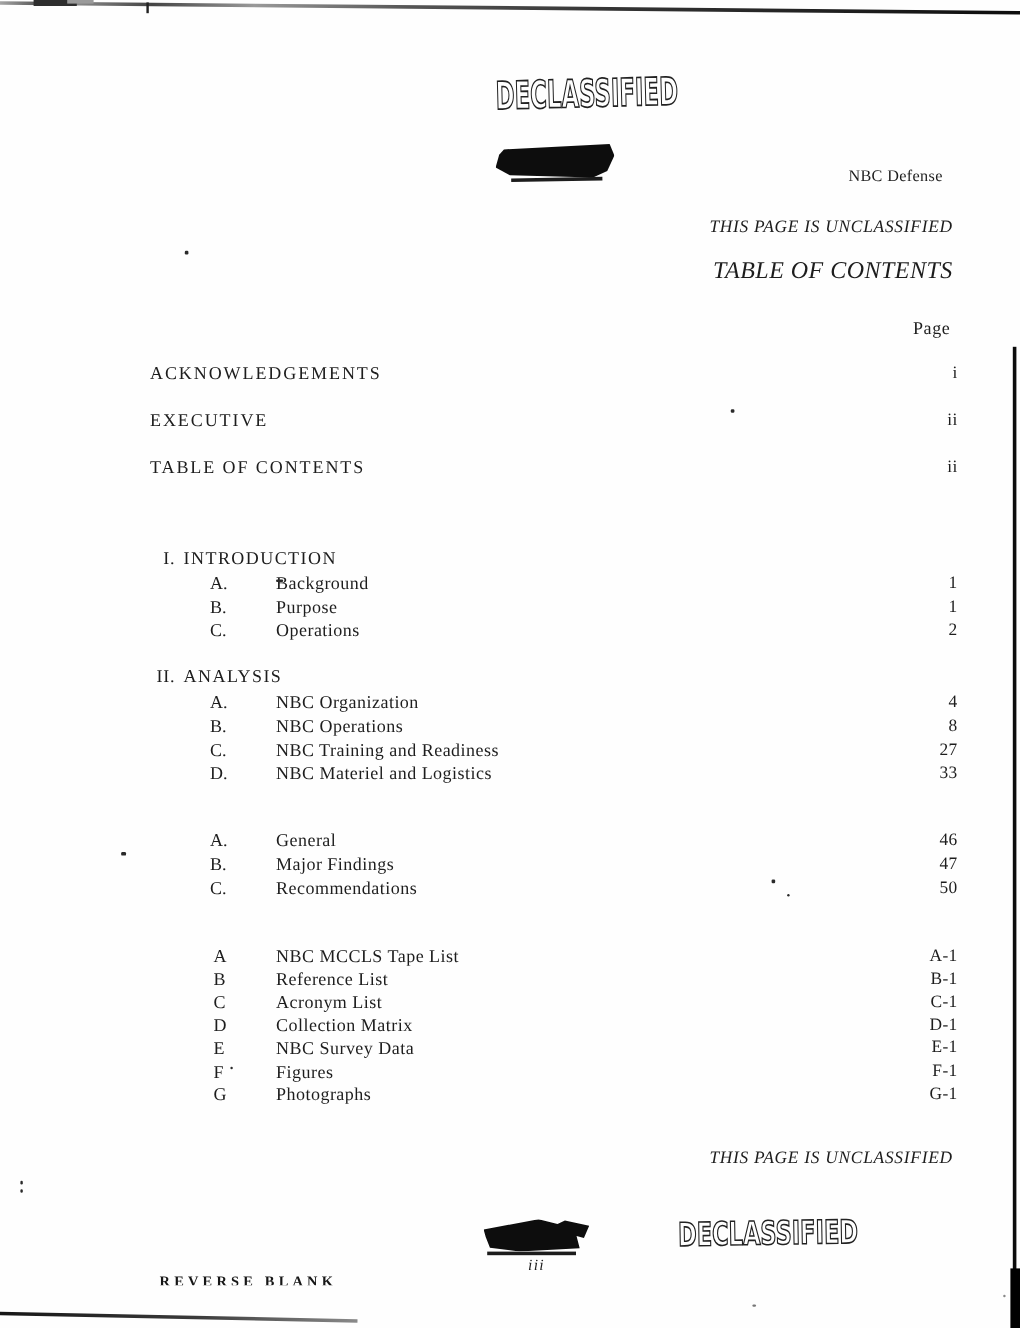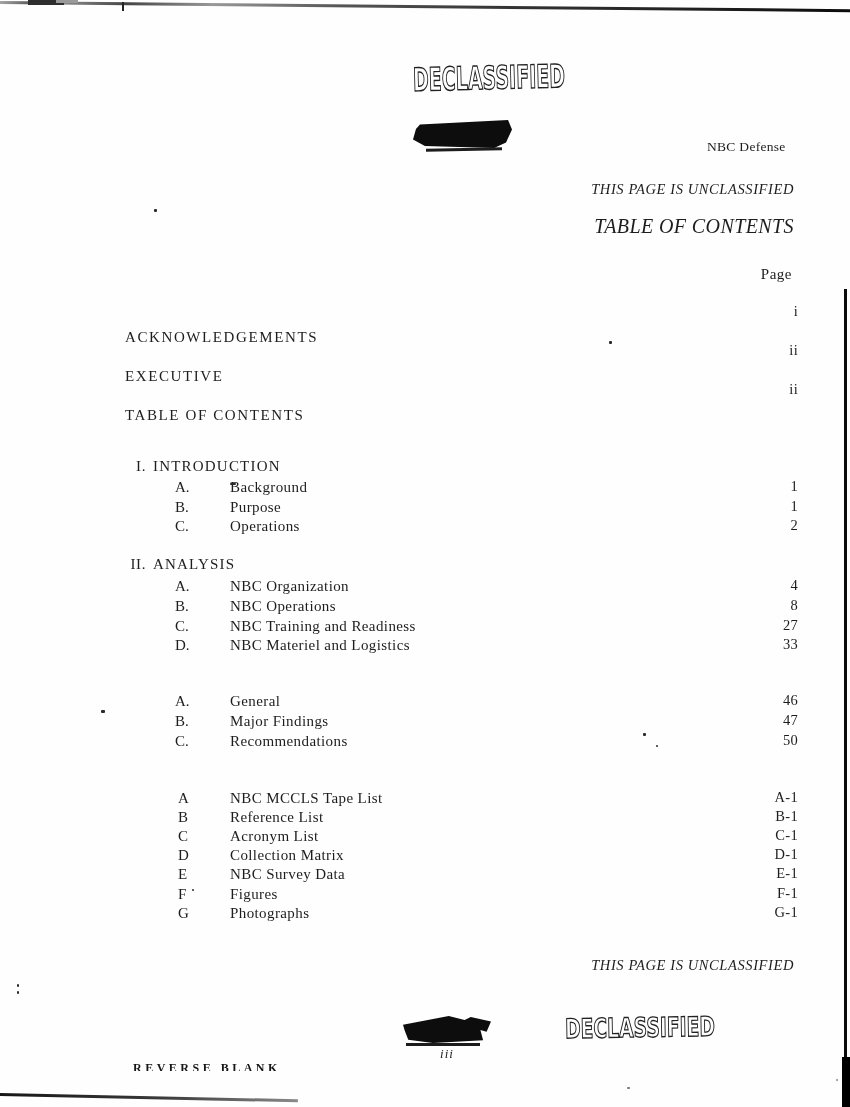--- a/index.html
+++ b/index.html
@@ -31,21 +31,21 @@
       clip-path:polygon(0% 32%,52% 0%,70% 15%,77% 4%,100% 20%,95% 58%,88% 52%,91% 90%,34% 100%,6% 88%,2% 55%);}
   .s2{left:406px;top:1043px;width:74px;height:3px;background:#1c1c1c;}
   
   .center-band{left:94px;width:700px;text-align:right;line-height:1.1;font-style:italic;}
   .status{font-size:14.5px;letter-spacing:0.6px;}
   .doc-title{font-size:20px;letter-spacing:0.4px;}
   .corner{left:707px;top:107px;font-size:13.5px;letter-spacing:0.3px;margin-top:32px;}
   .pg-header{right:58px;top:266px;width:70px;text-align:right;font-size:15px;
              letter-spacing:0.5px;line-height:1.1;}
   .row{position:absolute;left:0;width:850px;height:20px;line-height:1.1;}
-  .fm-label{position:absolute;left:125px;font-size:15px;letter-spacing:1.6px;margin-top:25px;}
+  .fm-label{position:absolute;left:125px;font-size:15px;letter-spacing:1.6px;}
   .sec-numeral{position:absolute;left:100px;width:46px;text-align:right;font-size:15px;letter-spacing:0.6px;}
   .sec-title{position:absolute;left:153px;font-size:15px;letter-spacing:1.2px;}
   .it-letter{position:absolute;left:175px;font-size:15px;}
   .ap-letter{position:absolute;left:178px;font-size:15px;}
   .it-label{position:absolute;left:230px;font-size:15px;letter-spacing:0.4px;}
   .pg{position:absolute;right:52px;width:70px;text-align:right;font-size:14.5px;letter-spacing:0.3px;}
   .page-num{left:403px;top:1046px;width:88px;text-align:center;font-size:13px;letter-spacing:1px;font-style:italic;}
   .reverse-blank{left:133px;top:1062px;width:200px;height:9px;overflow:hidden;
                  font-size:12px;font-weight:bold;letter-spacing:3.5px;line-height:1.05;color:#161616;}
   .speck{position:absolute;background:#2a2a2a;border-radius:1px;}

